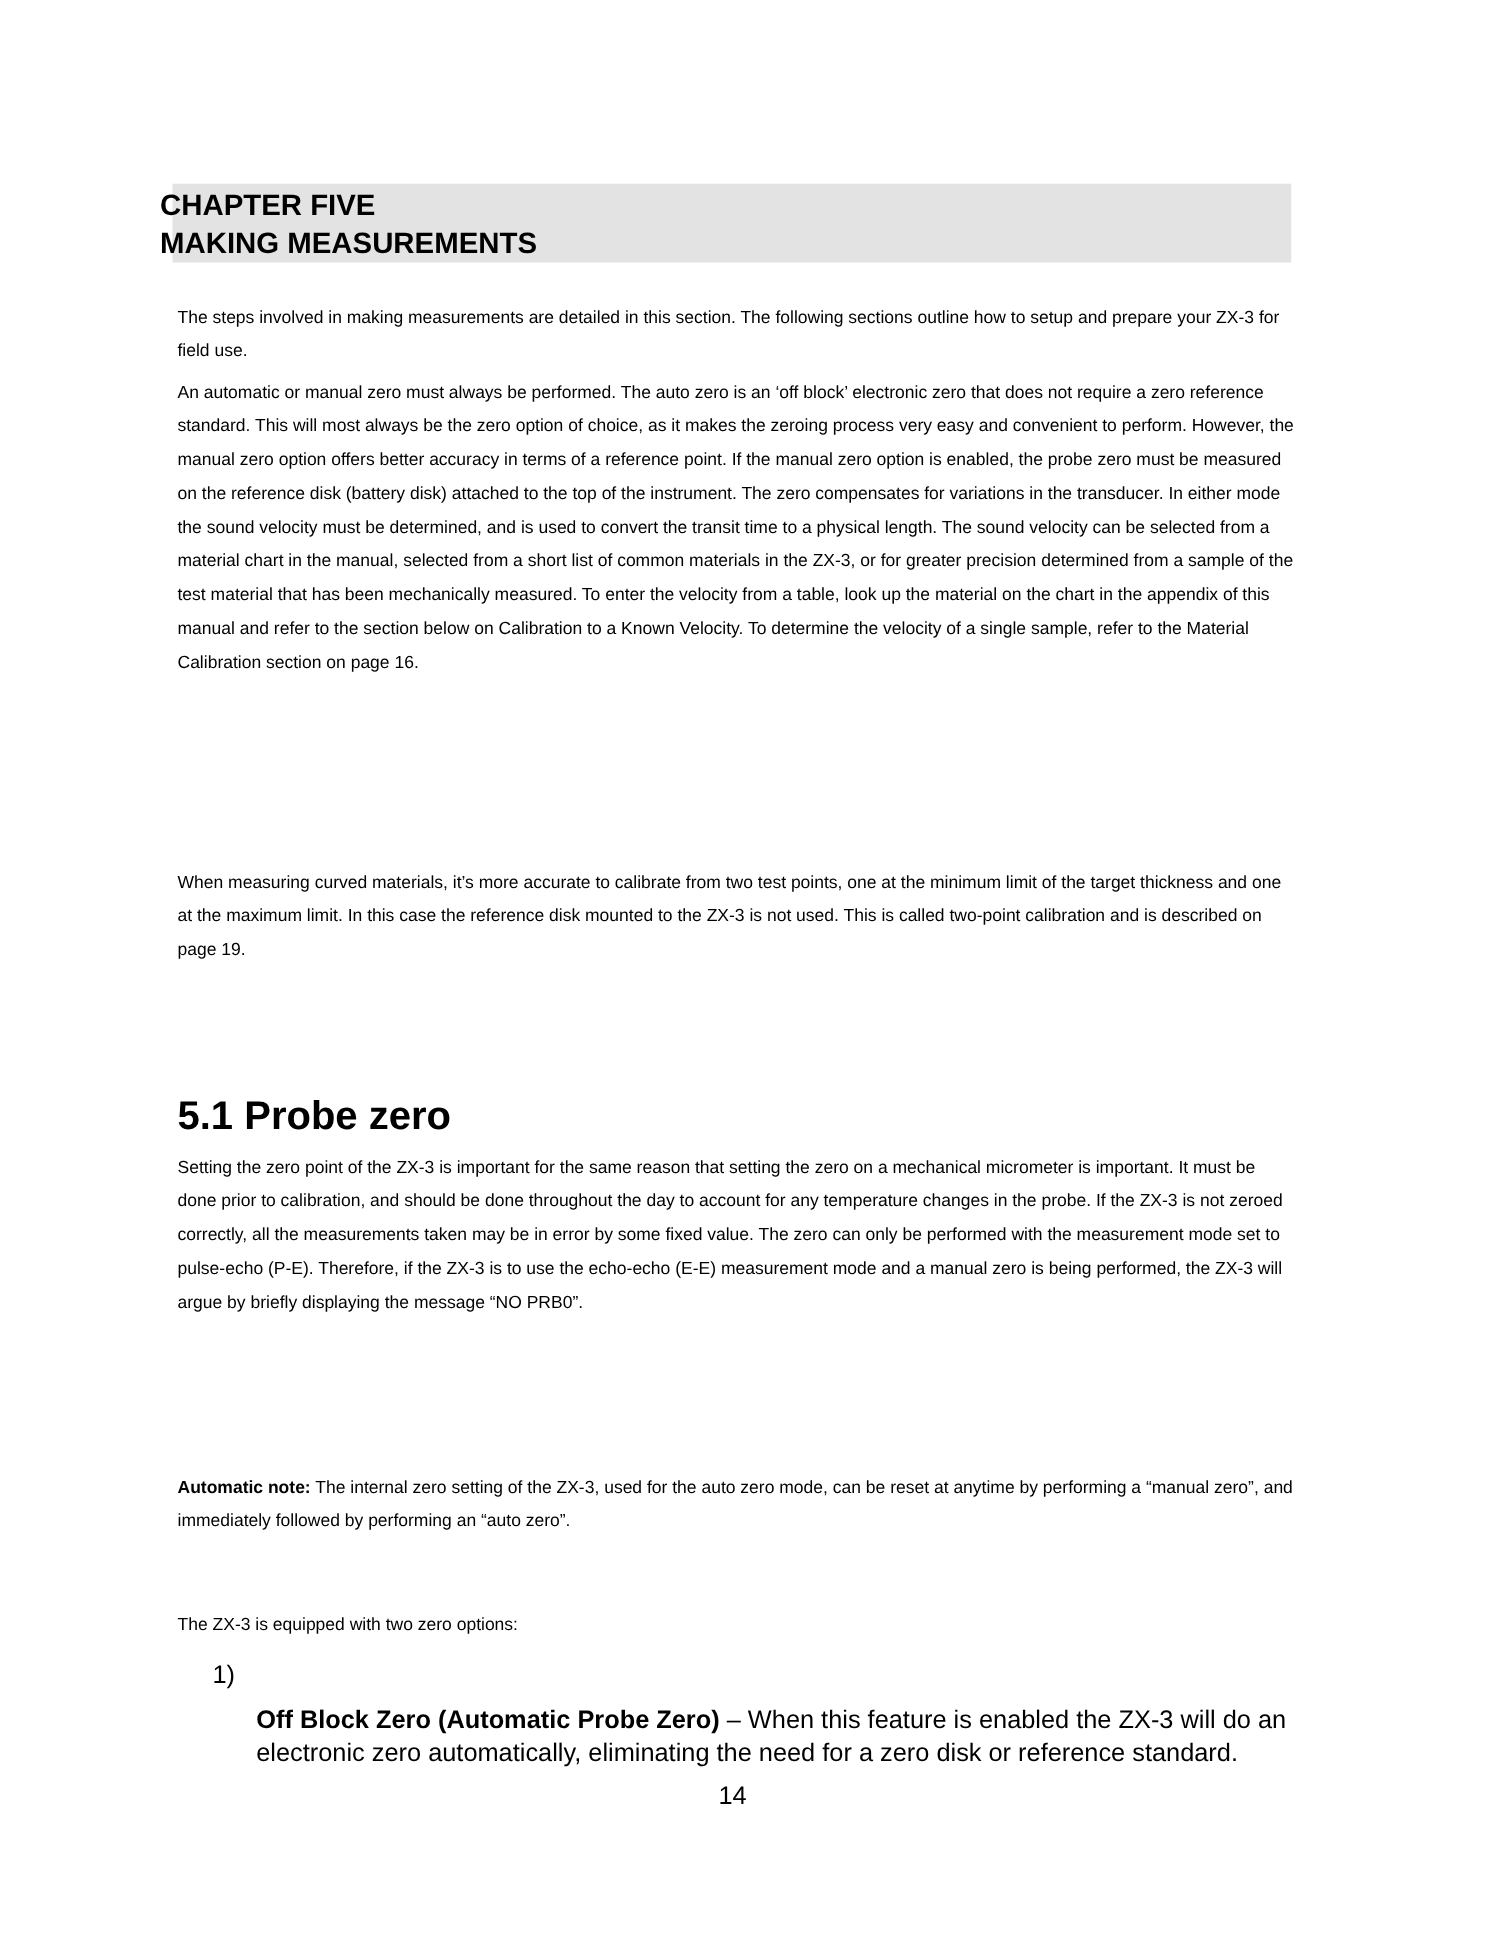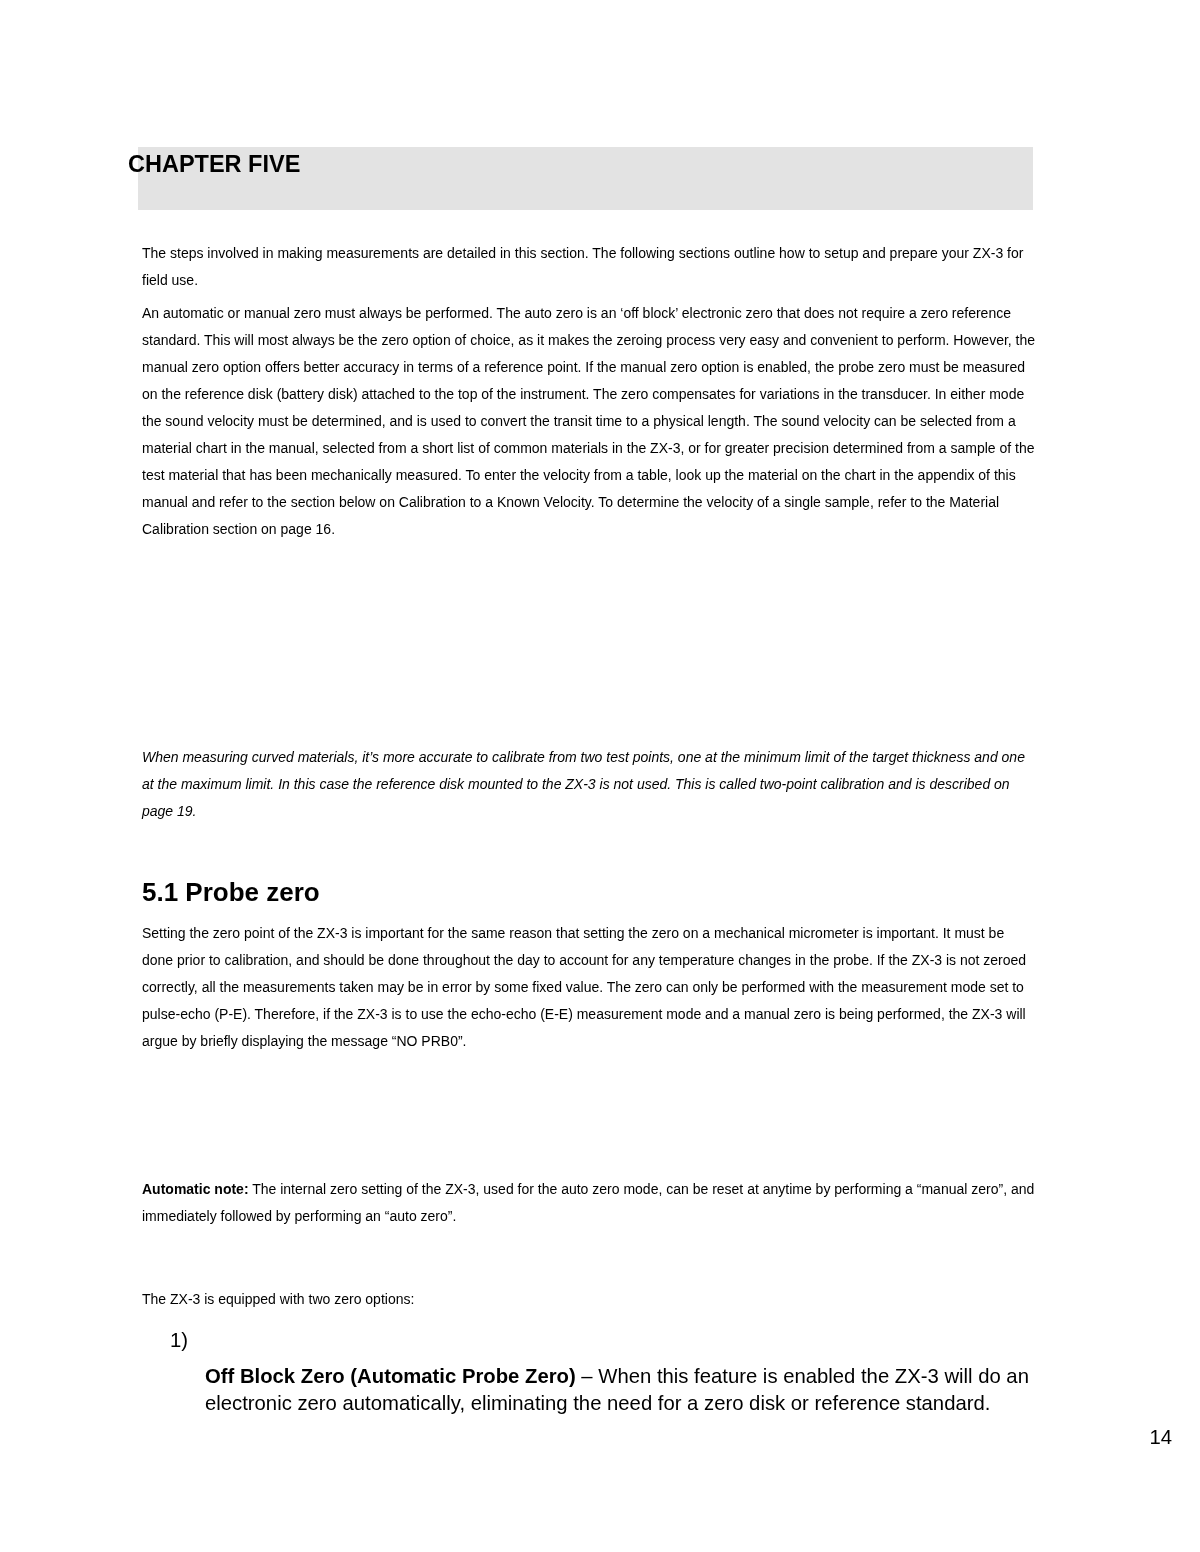--- a/index.html
+++ b/index.html
@@ -14,45 +14,46 @@
   .chapter-title {
     position: absolute; left: 128px; top: 149px;
     font-weight: bold; font-size: 23.5px; line-height: 30px; margin: 0;
   }
   .para {
     position: absolute; left: 142px; width: 895px;
     font-size: 14px; line-height: 27px; margin: 0;
   }
   .sec-heading {
     position: absolute; left: 142px; top: 877px;
-    font-size: 26px; font-weight: bold; margin: 0; line-height: 30px;
+    font-size: 32px; font-weight: bold; margin: 0; line-height: 30px;
   }
   .b { font-weight: bold; }
   .list-item {
     position: absolute; left: 170px; top: 1327px; width: 860px;
     font-size: 20.3px; line-height: 27px;
   }
   .list-num { position: absolute; left: 0; top: 0; }
   .list-body { margin-left: 35px; display: block; margin-top: 36px; }
   .page-num {
-    position: absolute; left: 0; width: 1172px; top: 1424px; text-align: right;
+    position: absolute; left: 0; width: 1172px; top: 1424px; text-align: center;
     font-size: 20.3px; line-height: 27px;
   }
 </style>
 </head>
 <body>
 
 <div class="chapter-box"></div>
 <h1 class="chapter-title">
   <span>CHAPTER FIVE</span><br>
+  <span>MAKING MEASUREMENTS</span>
 </h1>
 
 <p class="para" style="top:240px;">The steps involved in making measurements are detailed in this section.  The following sections outline how to setup and prepare your ZX-3 for field use.</p>
 <p class="para" style="top:300px;">An automatic or manual zero must always be performed.  The auto zero is an ‘off block’ electronic zero that does not require a zero reference standard.  This will most always be the zero option of choice, as it makes the zeroing process very easy and convenient to perform.  However, the manual zero option offers better accuracy in terms of a reference point.  If the manual zero option is enabled, the probe zero must be measured on the reference disk (battery disk) attached to the top of the instrument.  The zero compensates for variations in the transducer.  In either mode the sound velocity must be determined, and is used to convert the transit time to a physical length.  The sound velocity can be selected from a material chart in the manual, selected from a short list of common materials in the ZX-3, or for greater precision determined from a sample of the test material that has been mechanically measured. To enter the velocity from a table, look up the material on the chart in the appendix of this manual and refer to the section below on Calibration to a Known Velocity.  To determine the velocity of a single sample, refer to the Material Calibration section on page 16.</p>
-<p class="para" style="top:744px;font-style:italic;">When measuring curved materials, it’s more accurate to calibrate from two test points, one at the minimum limit of the target thickness and one at the maximum limit. In this case the reference disk mounted to the ZX-3 is not used.  This is called two-point calibration and is described on page 19.</p>
+<p class="para" style="top:692px;">When measuring curved materials, it’s more accurate to calibrate from two test points, one at the minimum limit of the target thickness and one at the maximum limit. In this case the reference disk mounted to the ZX-3 is not used.  This is called two-point calibration and is described on page 19.</p>
 
 <h2 class="sec-heading">5.1 Probe zero</h2>
 
 <p class="para" style="top:920px;">Setting the zero point of the ZX-3 is important for the same reason that setting the zero on a mechanical micrometer is important.  It must be done prior to calibration, and should be done throughout the day to account for any temperature changes in the probe.  If the ZX-3 is not zeroed correctly, all the measurements taken may be in error by some fixed value.    The zero can only be performed with the measurement mode set to pulse-echo (P-E).  Therefore, if the ZX-3 is to use the echo-echo (E-E) measurement mode and a manual zero is being performed, the ZX-3 will argue by briefly displaying the message “NO PRB0”.</p>
 
 <p class="para" style="top:1176px;">
   <span class="b">Automatic note:</span><span>  The internal zero setting of the ZX-3, used for the auto zero mode, can be reset at anytime by performing a “manual zero”, and immediately followed by performing an “auto zero”.</span>
 </p>
 
 <p class="para" style="top:1286px;">The ZX-3 is equipped with two zero options:</p>

